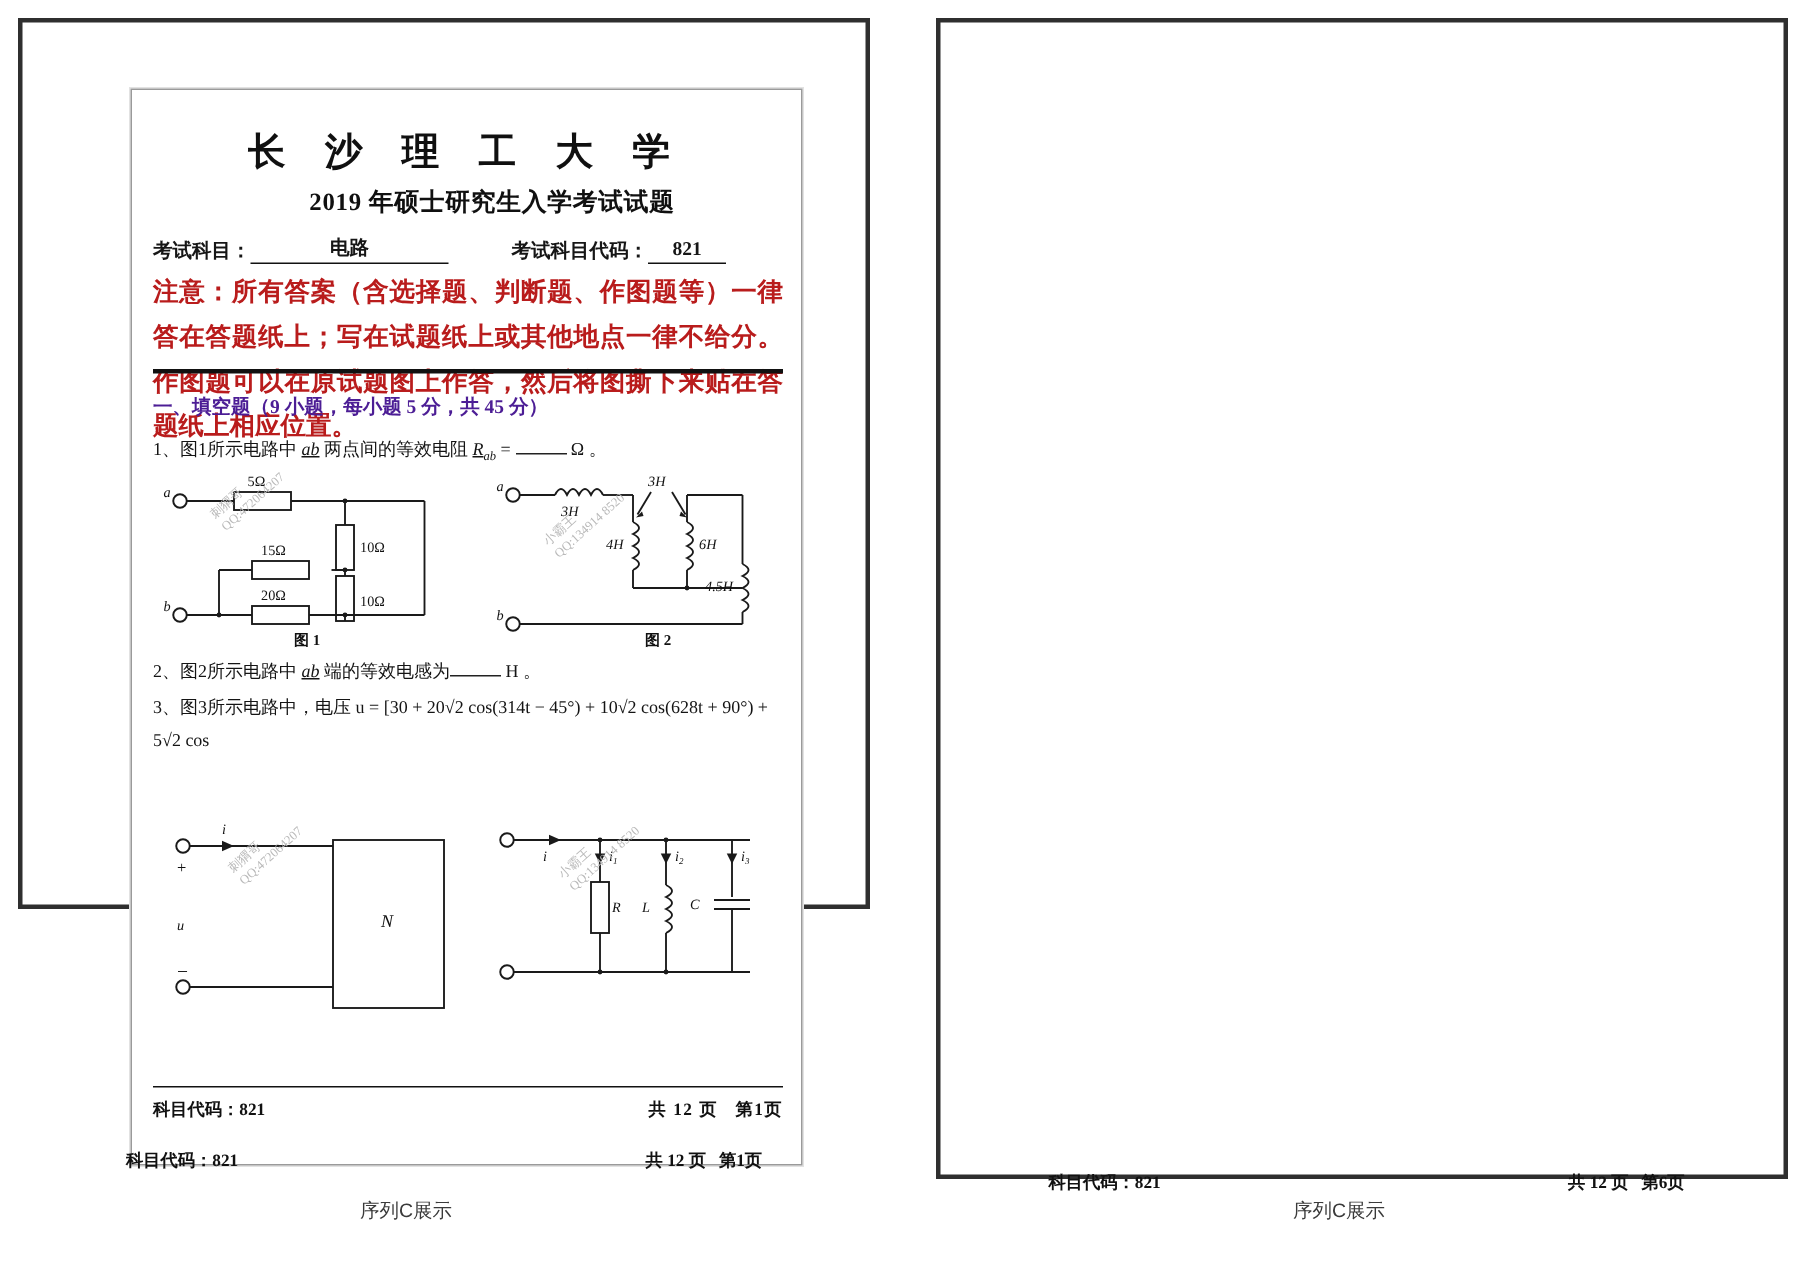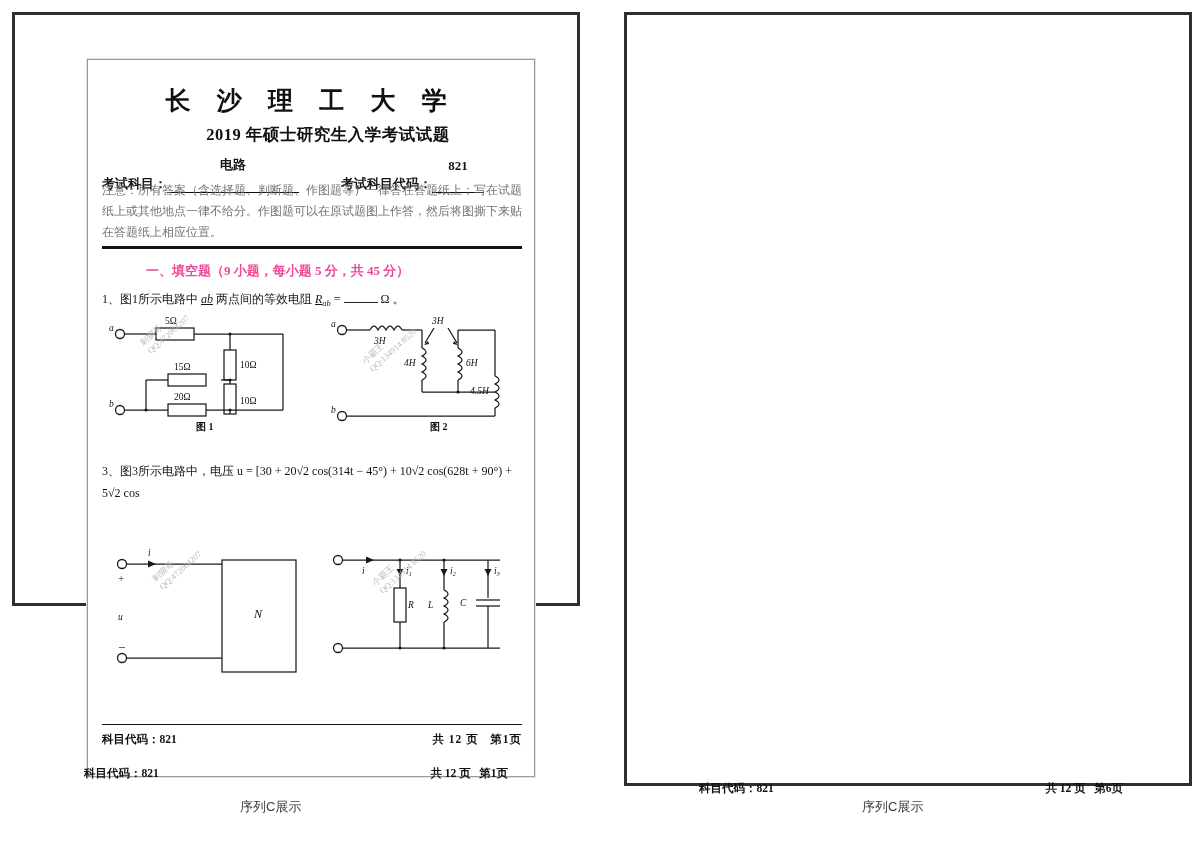--- a/index.html
+++ b/index.html
@@ -55,40 +55,40 @@
     text-align: center; font-size: 16.5px; font-weight: bold;
     letter-spacing: 0.5px; color: #101010; margin-left: 17px;
   }
   .subject-row {
     position: absolute; left: 14px; top: 96px; width: 420px;
     display: flex; align-items: flex-end; font-size: 13px; font-weight: bold;
   }
   .subj-label { white-space: nowrap; }
   .subj-val {
     border-bottom: 1.4px solid #111;
-    text-align: center; padding: 0 4px 18px 4px; font-weight: bold;
+    text-align: center; padding: 0 4px 1px 4px; font-weight: bold;
   }
   .subj-val.w1 { width: 132px; }
   .subj-val.w2 { width: 52px; }
   .spacer-gap { width: 42px; }
 
   .notice {
     position: absolute; left: 14px; top: 120px; width: 420px;
-    font-size: 12px; line-height: 1.75; font-weight: normal;
-    color: #737373; text-align: justify;
+    font-size: 17px; line-height: 1.75; font-weight: bold;
+    color: #b91c1c; text-align: justify;
   }
   .hr-double {
     position: absolute; left: 14px; top: 186px; width: 420px;
     border-top: 2px solid #111; height: 3px;
     border-bottom: 1px solid #111;
   }
 
   .sec-head {
     position: absolute; left: 14px; width: 420px;
-    font-size: 13px; font-weight: bold; color: #ec4899; margin-left: 44px;
+    font-size: 13px; font-weight: bold; color: #4c1d95;
   }
   .q-line {
     position: absolute; left: 14px; width: 420px;
     font-size: 12px; line-height: 1.85; color: #141414;
   }
   .fillblank { display: inline-block; width: 34px; border-bottom: 1.2px solid #222; }
 
   
   .foot-rule {
     position: absolute; left: 14px; width: 420px;
@@ -257,20 +257,26 @@
           <line x1="16.5" y1="106" x2="165" y2="106"></line>
           <text class="bold" x="100" y="120" style="font-size:10px;">图 2</text>
           <circle cx="128" cy="82" r="1.6" fill="#1a1a1a" stroke="none"></circle>
         </svg>
 
         <div class="wm" style="left:272px; top:298px;">
           <div>小霸王</div>
           <div>QQ:134914 8520</div>
         </div>
 
+        <div class="q-line cn" style="top:376px;">
+          <span>2、图2所示电路中</span>
+          <span class="ital">ab</span>
+          <span>端的等效电感为</span><span class="fillblank"></span>
+          <span>H 。</span>
+        </div>
 
         <div class="q-line cn" style="top:400px;">3、图3所示电路中，电压 u = [30 + 20√2 cos(314t − 45°) + 10√2 cos(628t + 90°) + 5√2 cos</div>
 
         <svg class="circuit" style="left:24px; top:488px;" width="200" height="132" viewBox="0 0 200 132">
           <circle class="term" cx="10" cy="16" r="4.5"></circle>
           <line x1="14.5" y1="16" x2="110" y2="16"></line>
           <polygon class="arrow" points="44,16 36,12.5 36,19.5"></polygon>
           <text class="it" x="36" y="8">i</text>
           <text x="6" y="34" style="font-size:11px;">+</text>
           <text class="it" x="6" y="72">u</text>

